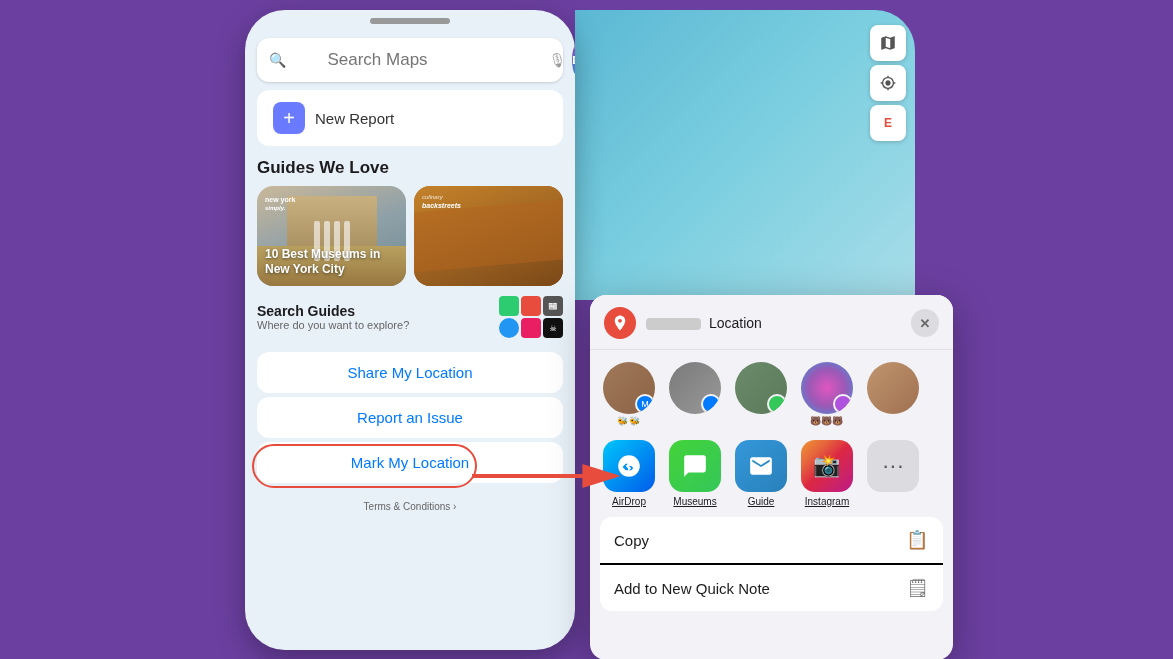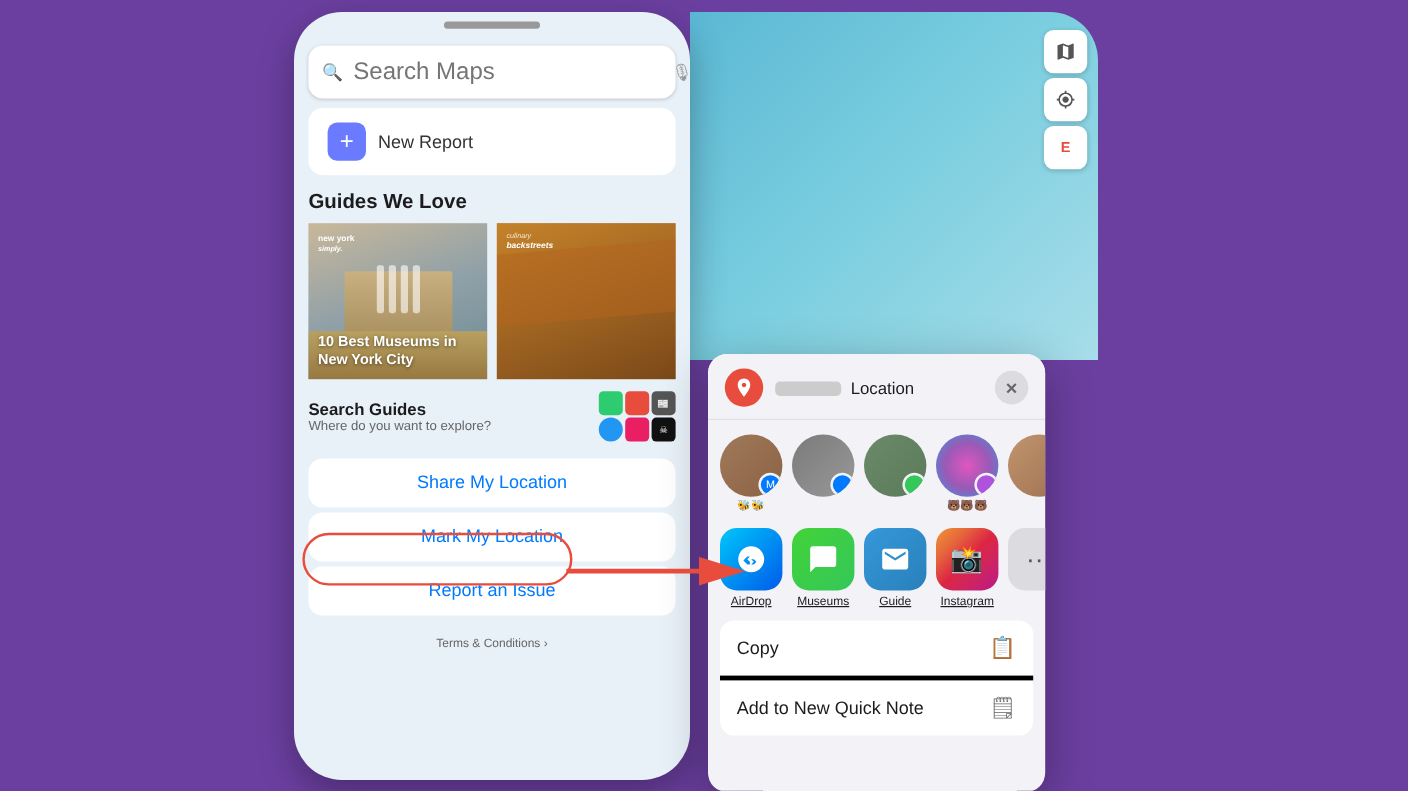--- a/index.html
+++ b/index.html
@@ -89,23 +89,24 @@
     .search-icon {
       color: #999;
       font-size: 14px;
       margin-right: 8px;
     }
 
     .search-input {
       flex: 1;
       border: none;
       outline: none;
-      font-size: 20px;
+      font-size: 17px;
       color: #999;
       background: transparent;
+      margin-left: 33px;
     }
 
     .mic-icon {
       color: #999;
       font-size: 14px;
       margin-right: 6px;
     }
 
     .avatar {
       width: 28px;
@@ -163,22 +164,22 @@
       margin-bottom: 8px;
     }
 
     .guides-grid {
       display: flex;
       gap: 8px;
     }
 
     .guide-card {
       flex: 1;
-      height: 130px;
-      border-radius: 0;
+      height: 100px;
+      border-radius: 16px;
       overflow: hidden;
       position: relative;
       cursor: pointer;
     }
 
     .guide-card-museums {
       background: linear-gradient(160deg, #c9b89a 0%, #8fa0a8 50%, #6e8a92 100%);
     }
 
     .guide-card-bakeries {
@@ -278,21 +279,21 @@
       border: 2.5px solid #e74c3c;
       border-radius: 22px;
       z-index: 10;
     }
 
     
     .share-sheet {
       position: absolute;
       left: 590px;
       top: 295px;
-      width: 281px;
+      width: 363px;
       height: 365px;
       background: #f2f2f7;
       border-radius: 16px;
       box-shadow: 0 10px 40px rgba(0,0,0,0.3);
       overflow: hidden;
     }
 
     .share-header {
       display: flex;
       align-items: center;
@@ -449,21 +450,21 @@
       border-radius: 12px;
       margin: 4px 10px;
     }
 
     .action-item {
       display: flex;
       align-items: center;
       justify-content: space-between;
       padding: 12px 14px;
       cursor: pointer;
-      border-bottom: 4px solid #000000;
+      border-bottom: 2px solid #000000;
     }
 
     .action-item:last-child {
       border-bottom: none;
     }
 
     .action-item-label {
       font-size: 15px;
       color: #1c1c1e;
     }
@@ -573,22 +574,22 @@
         <div class="explore-icon icon-green"></div>
         <div class="explore-icon icon-red"></div>
         <div class="explore-icon" style="background:#555; font-size:8px; display:flex; align-items:center; justify-content:center; color:white; border-radius:4px;">📰</div>
         <div class="explore-icon" style="background:#2196F3; font-size:8px; border-radius:50%;"></div>
         <div class="explore-icon" style="background:#e91e63; border-radius:4px;"></div>
         <div class="explore-icon" style="background:#111; border-radius:4px; font-size:8px; display:flex; align-items:center; justify-content:center; color:white;">☠</div>
       </div>
     </div>
 
     <div class="action-btn">Share My Location</div>
+    <div class="action-btn">Report an Issue</div>
     <div class="action-btn">Mark My Location</div>
-    <div class="action-btn">Report an Issue</div>
 
     <div class="terms-link">Terms &amp; Conditions ›</div>
   </div>
 
   <div class="share-circle-highlight"></div>
 
   <div class="share-arrow">
     <svg width="140" height="40" viewBox="0 0 140 40">
       <defs>
         <marker id="arrowhead" markerWidth="8" markerHeight="6" refX="7" refY="3" orient="auto">

